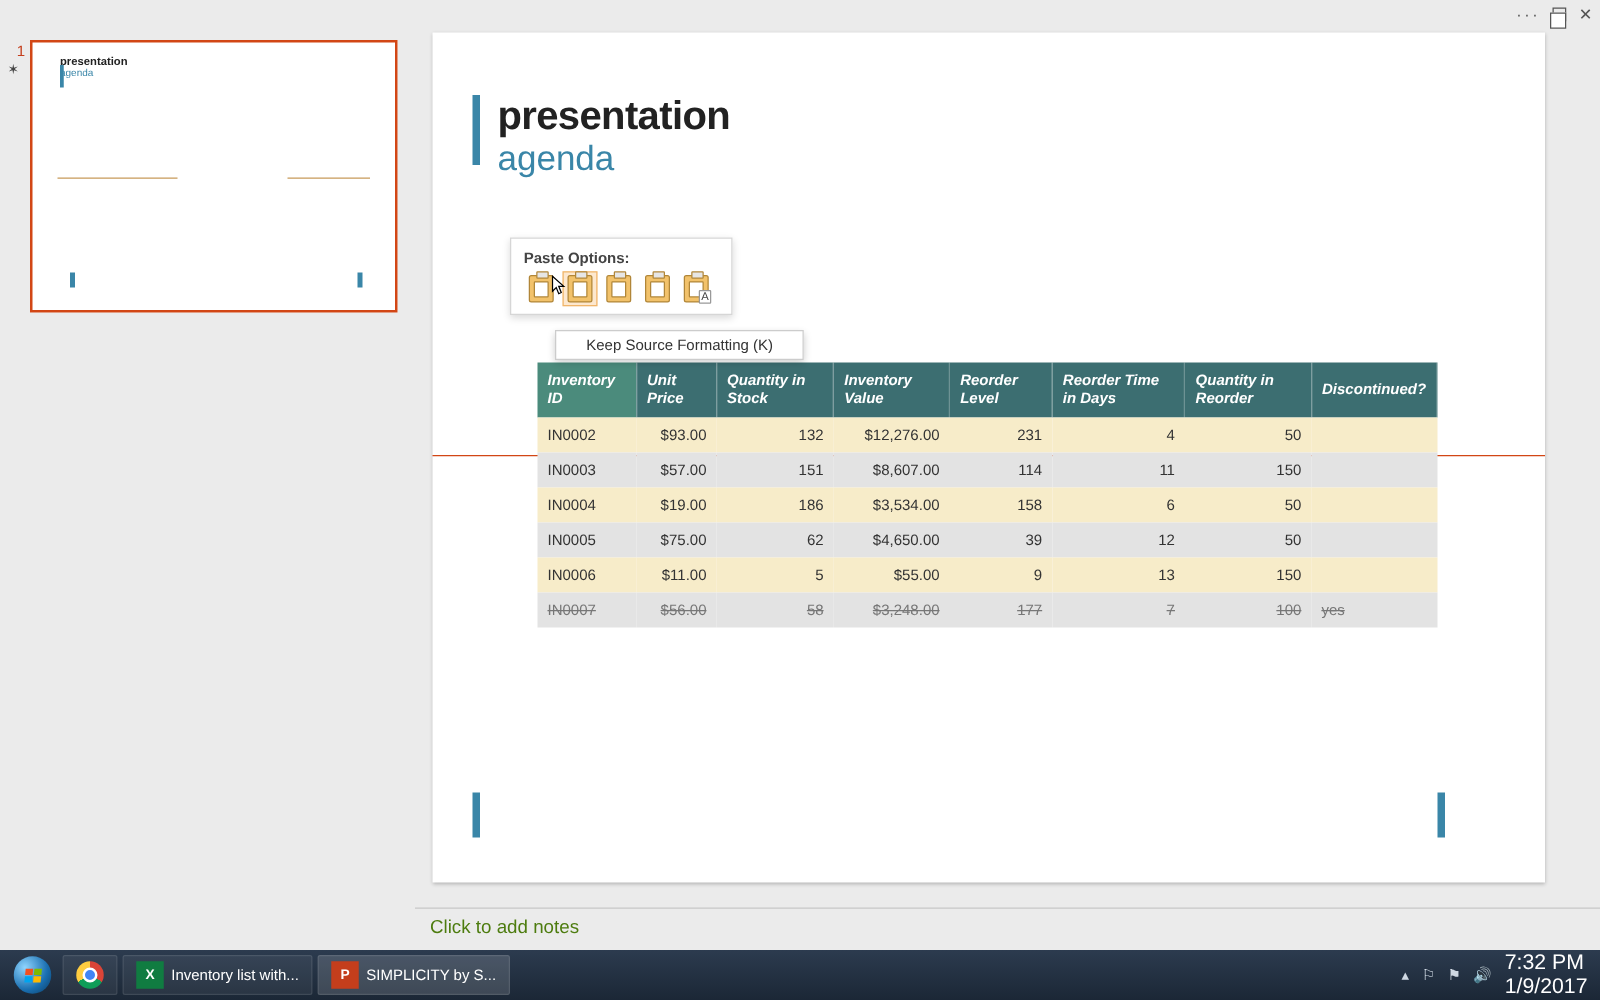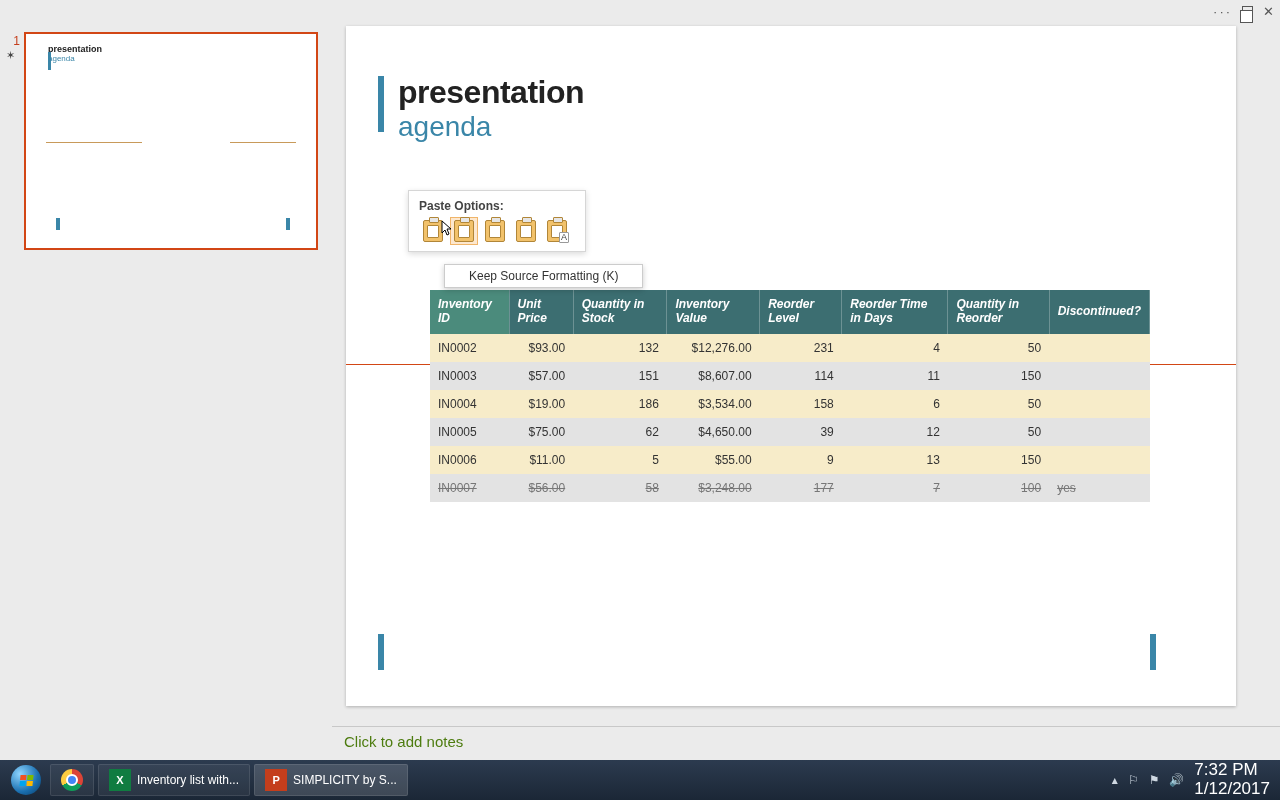--- a/index.html
+++ b/index.html
@@ -401,18 +401,18 @@
       <div class="task-icon-pp">P</div>
       <div class="lbl">SIMPLICITY by S...</div>
     </div>
     <div class="tray">
       <span class="glyph">▴</span>
       <span class="glyph">⚐</span>
       <span class="glyph">⚑</span>
       <span class="glyph">🔊</span>
       <div class="clock">
         <div>7:32 PM</div>
-        <div>1/12/2017</div>
+        <div>1/9/2017</div>
       </div>
     </div>
   </div>
 
 </div>
 
 </body></html>

